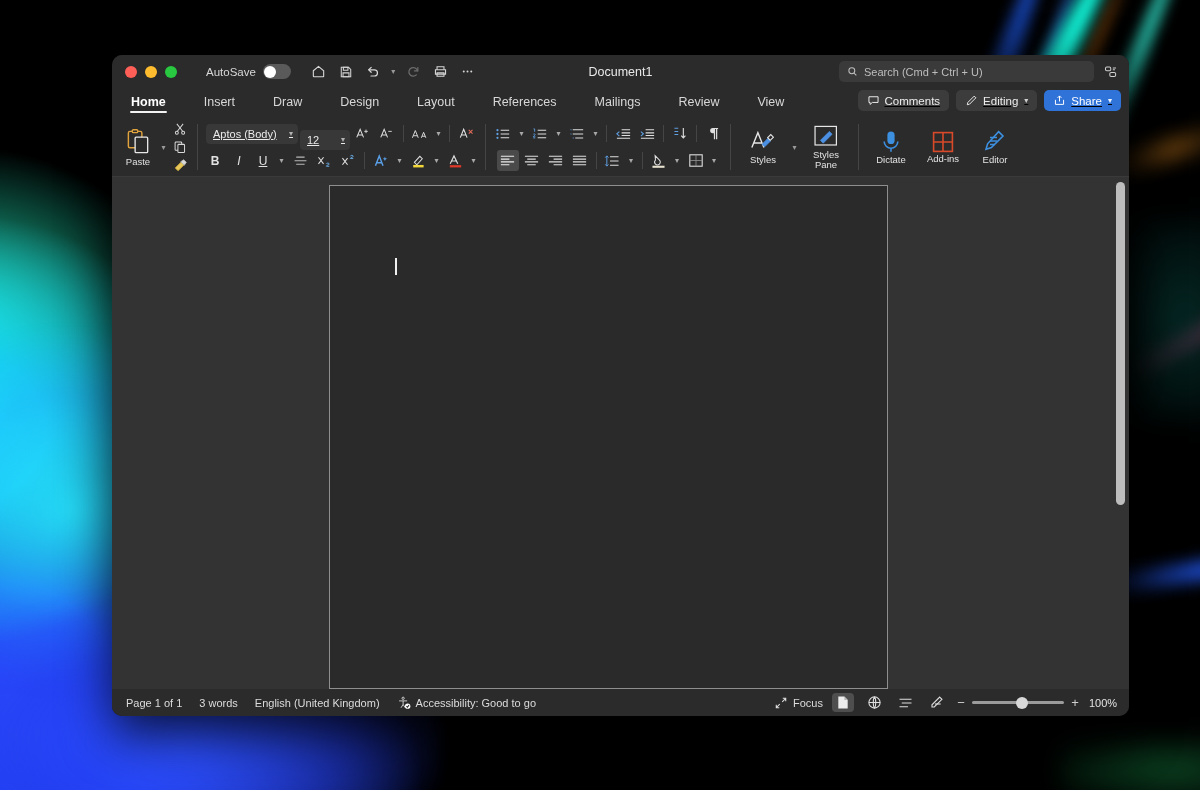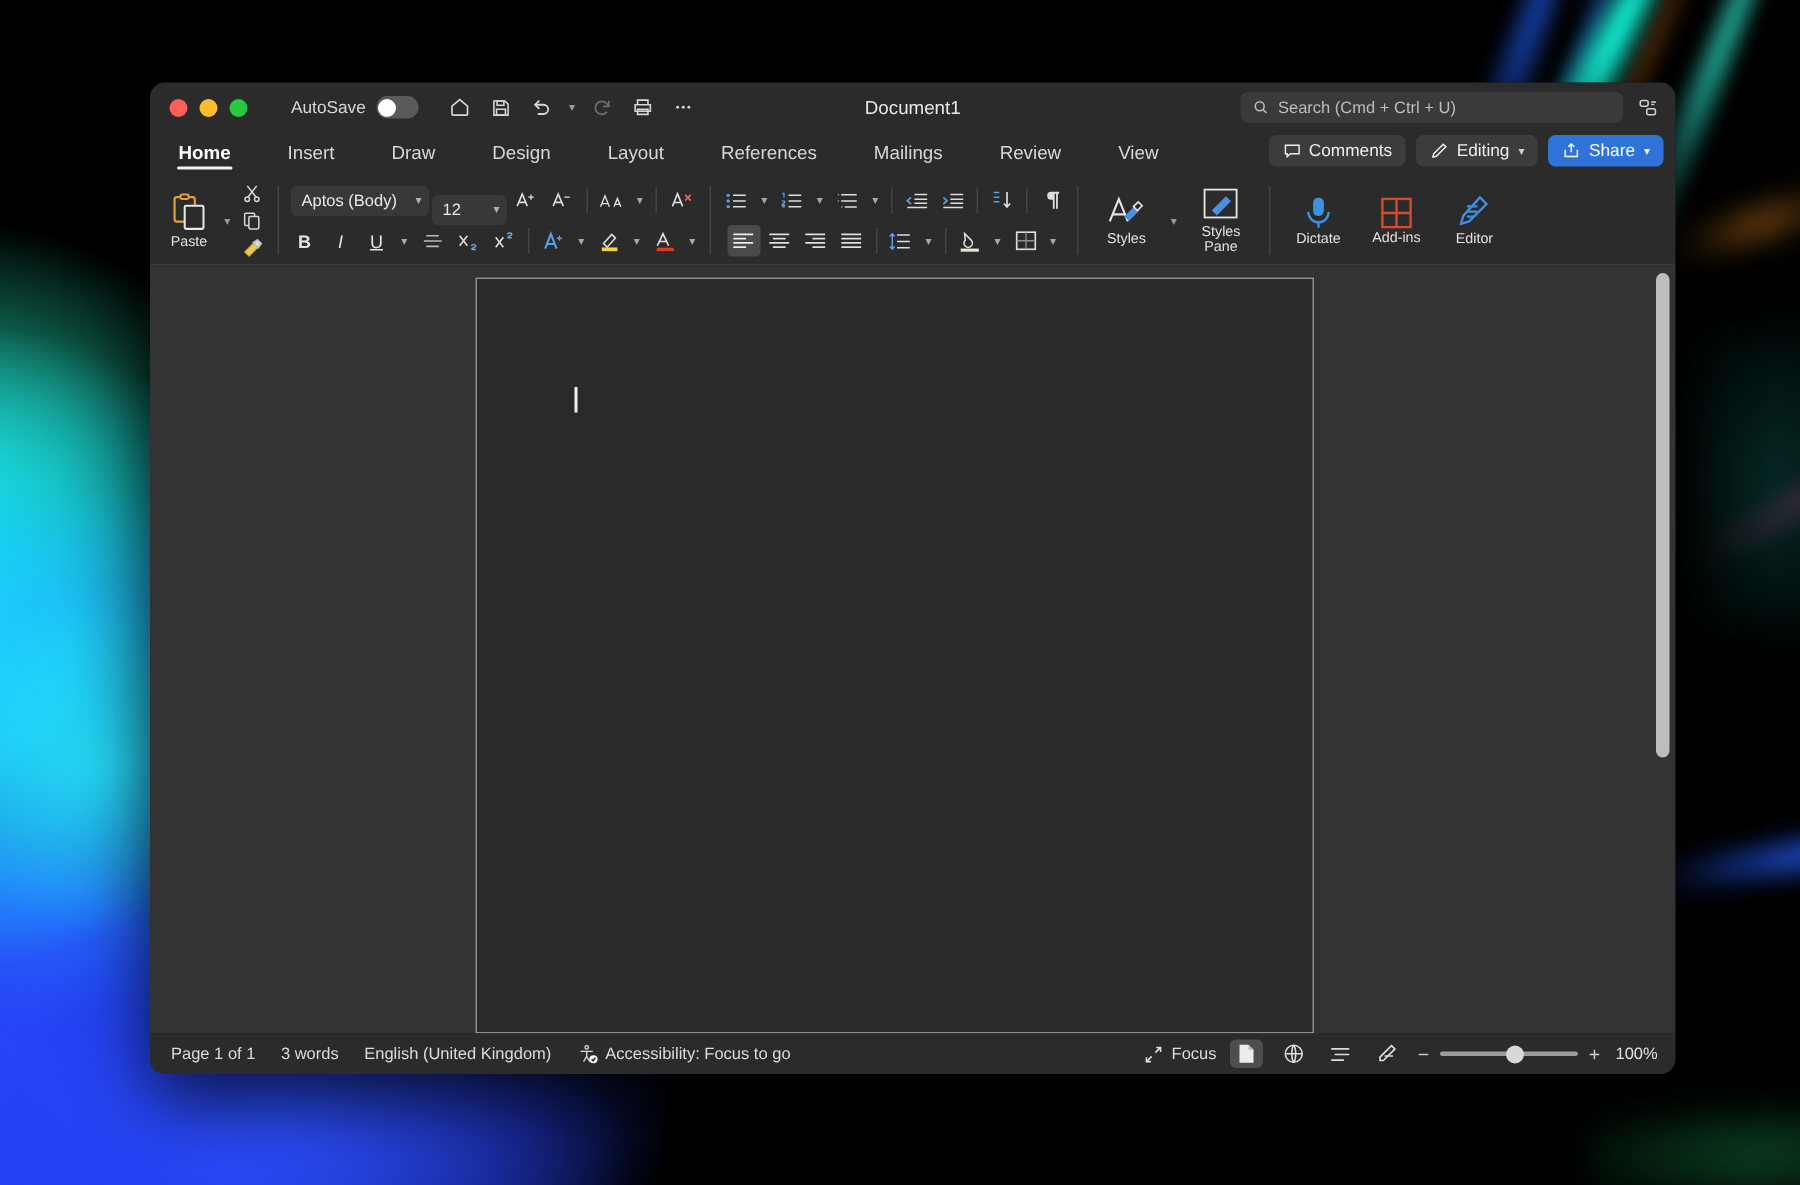--- a/index.html
+++ b/index.html
@@ -90,21 +90,21 @@
   }
   .wp-bottom-glow {
     left: -80px; top: 600px; width: 520px; height: 280px;
     background: radial-gradient(ellipse at center, rgba(45,80,255,0.95) 0%, rgba(35,60,235,0.5) 45%, rgba(0,0,0,0) 75%);
     filter: blur(8px);
   }
 
   
   #window {
     position: absolute;
-    left: 100px; top: 55px;
+    left: 112px; top: 55px;
     width: 1017px; height: 661px;
     background: #1f1f1f;
     border-radius: 10px;
     overflow: hidden;
     box-shadow: 0 18px 50px rgba(0,0,0,0.75);
   }
   
   .titlebar {
     position: relative;
     height: 33px;
@@ -192,21 +192,21 @@
   .tab.active::after {
     content: "";
     position: absolute;
     left: 10px; right: 10px; bottom: 2px;
     height: 2px; background: #f2f2f2;
     border-radius: 1px;
   }
   .tab-right {
     position: absolute;
     right: 8px; top: 2px;
-    display: flex; align-items: center; gap: 7px;
+    display: flex; align-items: center; gap: 7px; text-decoration: underline;
   }
   .pill {
     height: 21px;
     border-radius: 5px;
     background: #3c3c3c;
     display: flex; align-items: center;
     gap: 5px;
     padding: 0 9px;
     font-size: 11.5px;
     color: #ededed;
@@ -249,20 +249,21 @@
   .combo {
     height: 20px;
     background: #383838;
     border-radius: 4px;
     display: flex; align-items: center;
     justify-content: space-between;
     padding: 0 5px 0 7px;
     font-size: 11px;
     color: #eaeaea;
     box-sizing: border-box;
+    text-decoration: underline;
   }
   .combo .chev { font-size: 8px; color: #b0b0b0; margin-left: 6px; }
   .combo.font { width: 92px; }
   .combo.size { width: 50px; margin-top: 12px; }
 
   .ibtn {
     width: 22px; height: 21px;
     display: flex; align-items: center; justify-content: center;
     color: #e2e2e2;
     border-radius: 3px;
@@ -813,21 +814,21 @@
         <span class="sb-item">Page 1 of 1</span>
         <span class="sb-item">3 words</span>
         <span class="sb-item">English (United Kingdom)</span>
         <span class="sb-item">
           <svg width="14" height="14" viewBox="0 0 16 16" fill="none">
             <circle cx="7" cy="2.6" r="1.3" stroke="#dedede" stroke-width="1"></circle>
             <path d="M2.4 5.6h9.2M7 5.6v4M7 9.6 4.6 13.4M7 9.6l2.4 3.8" stroke="#dedede" stroke-width="1"></path>
             <circle cx="12.2" cy="11.6" r="3.1" fill="#ffffff"></circle>
             <path d="M10.8 11.6 11.9 12.8 13.7 10.4" stroke="#2b2b2b" stroke-width="1.2" fill="none"></path>
           </svg>
-          <span>Accessibility: Focus to go</span>
+          <span>Accessibility: Good to go</span>
         </span>
       </div>
 
       <div class="sb-right">
         <span class="sb-item">
           <svg width="14" height="14" viewBox="0 0 16 16" fill="none" stroke="#dedede" stroke-width="1.2">
             <path d="M10 2.6h3.4V6M13.4 2.6 9.4 6.6"></path>
             <path d="M6 13.4H2.6V10M2.6 13.4l4-4"></path>
           </svg>
           <span>Focus</span>

